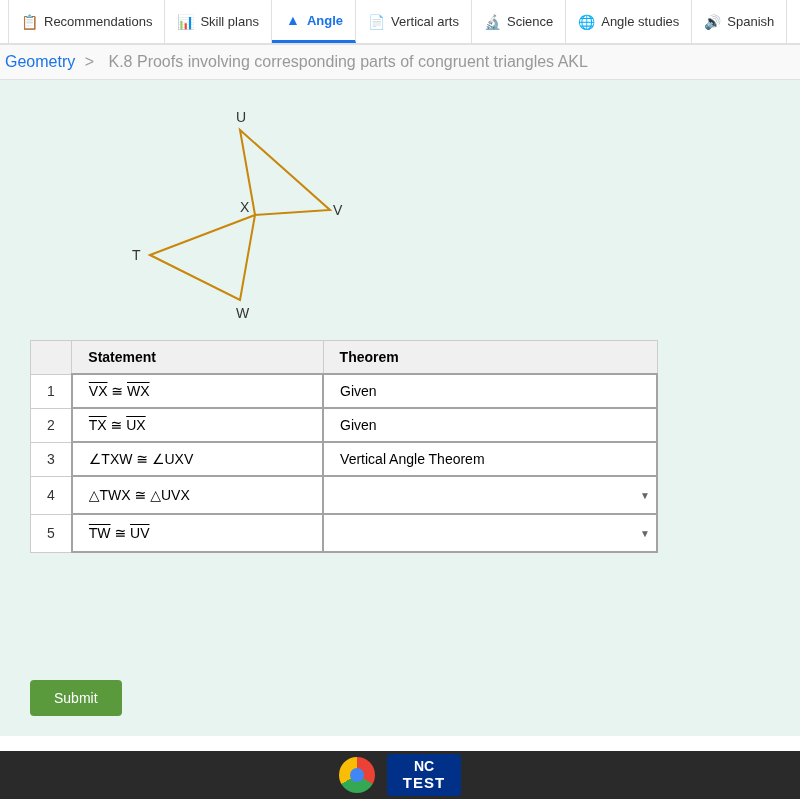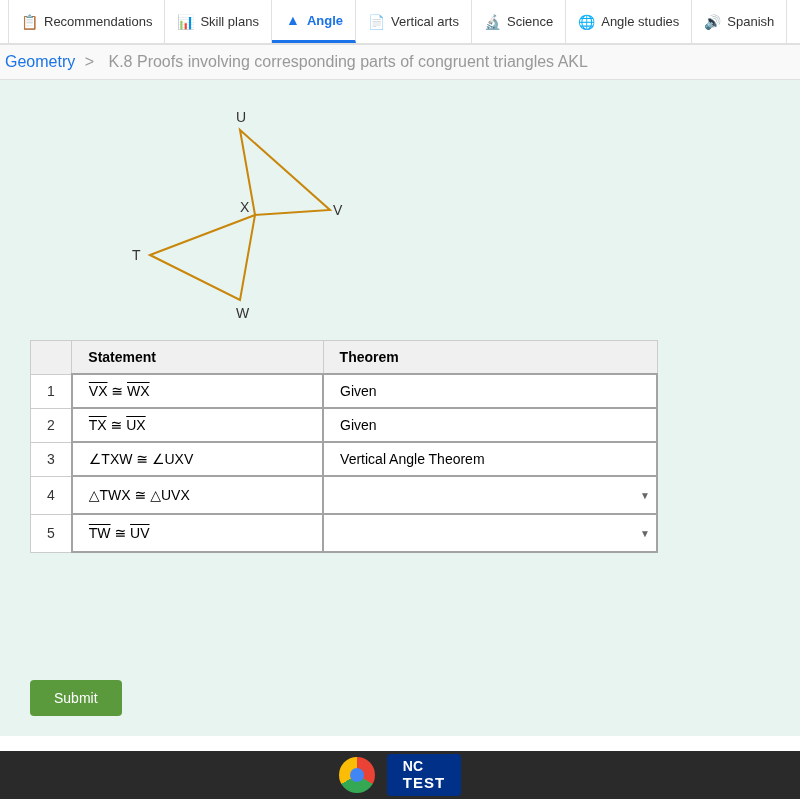--- a/index.html
+++ b/index.html
@@ -182,21 +182,21 @@
       transform: translate(-50%, -50%);
     }
     .nc-badge {
       background: #003087;
       color: #fff;
       font-size: 11px;
       font-weight: bold;
       padding: 4px 16px;
       border-radius: 4px;
       line-height: 1.2;
-      text-align: left;
+      text-align: center;
     }
     .nc-badge .nc-text { font-size: 14px; font-weight: 900; }
     .nc-badge .test-text { font-size: 15px; letter-spacing: 1px; }
   </style>
 </head>
 <body>
 
 <nav class="navbar">
   <div class="nav-item">
     <span class="nav-icon">📋</span>

